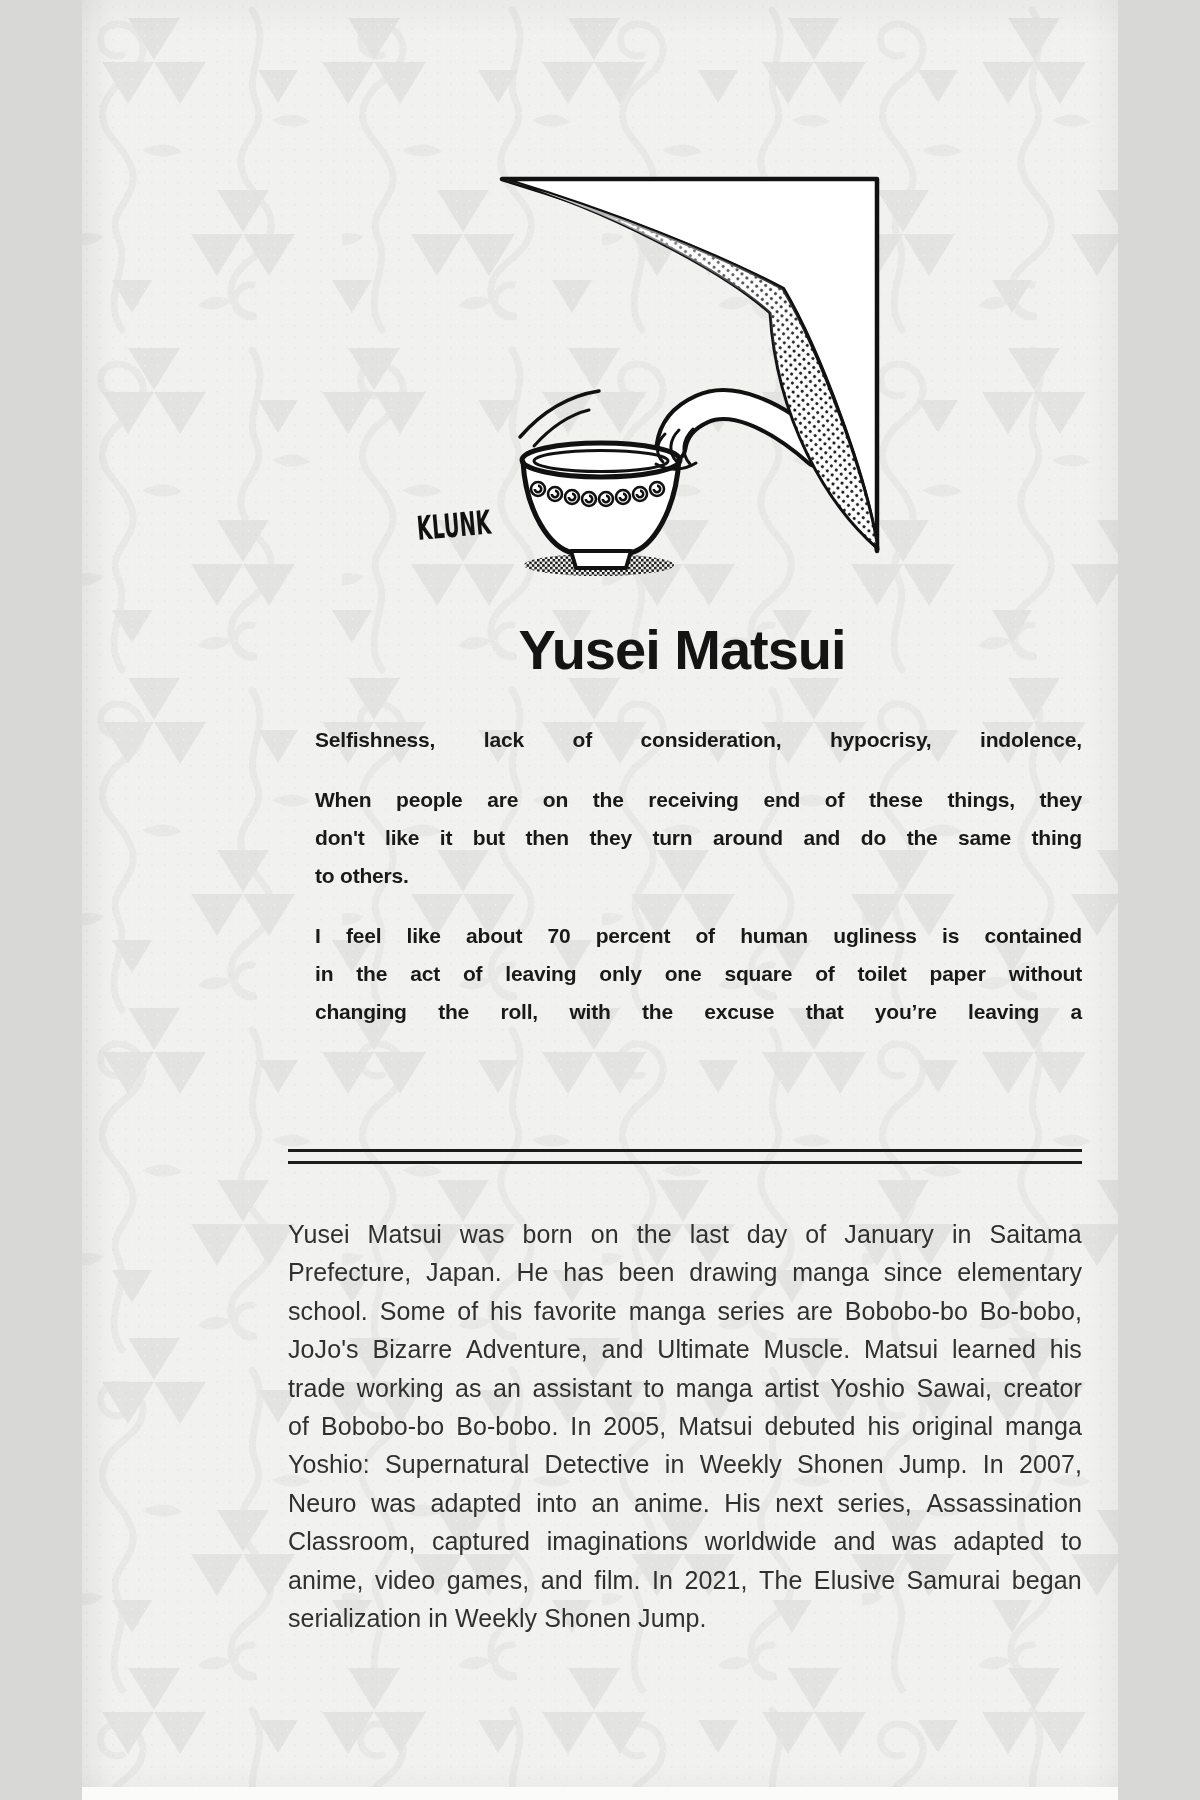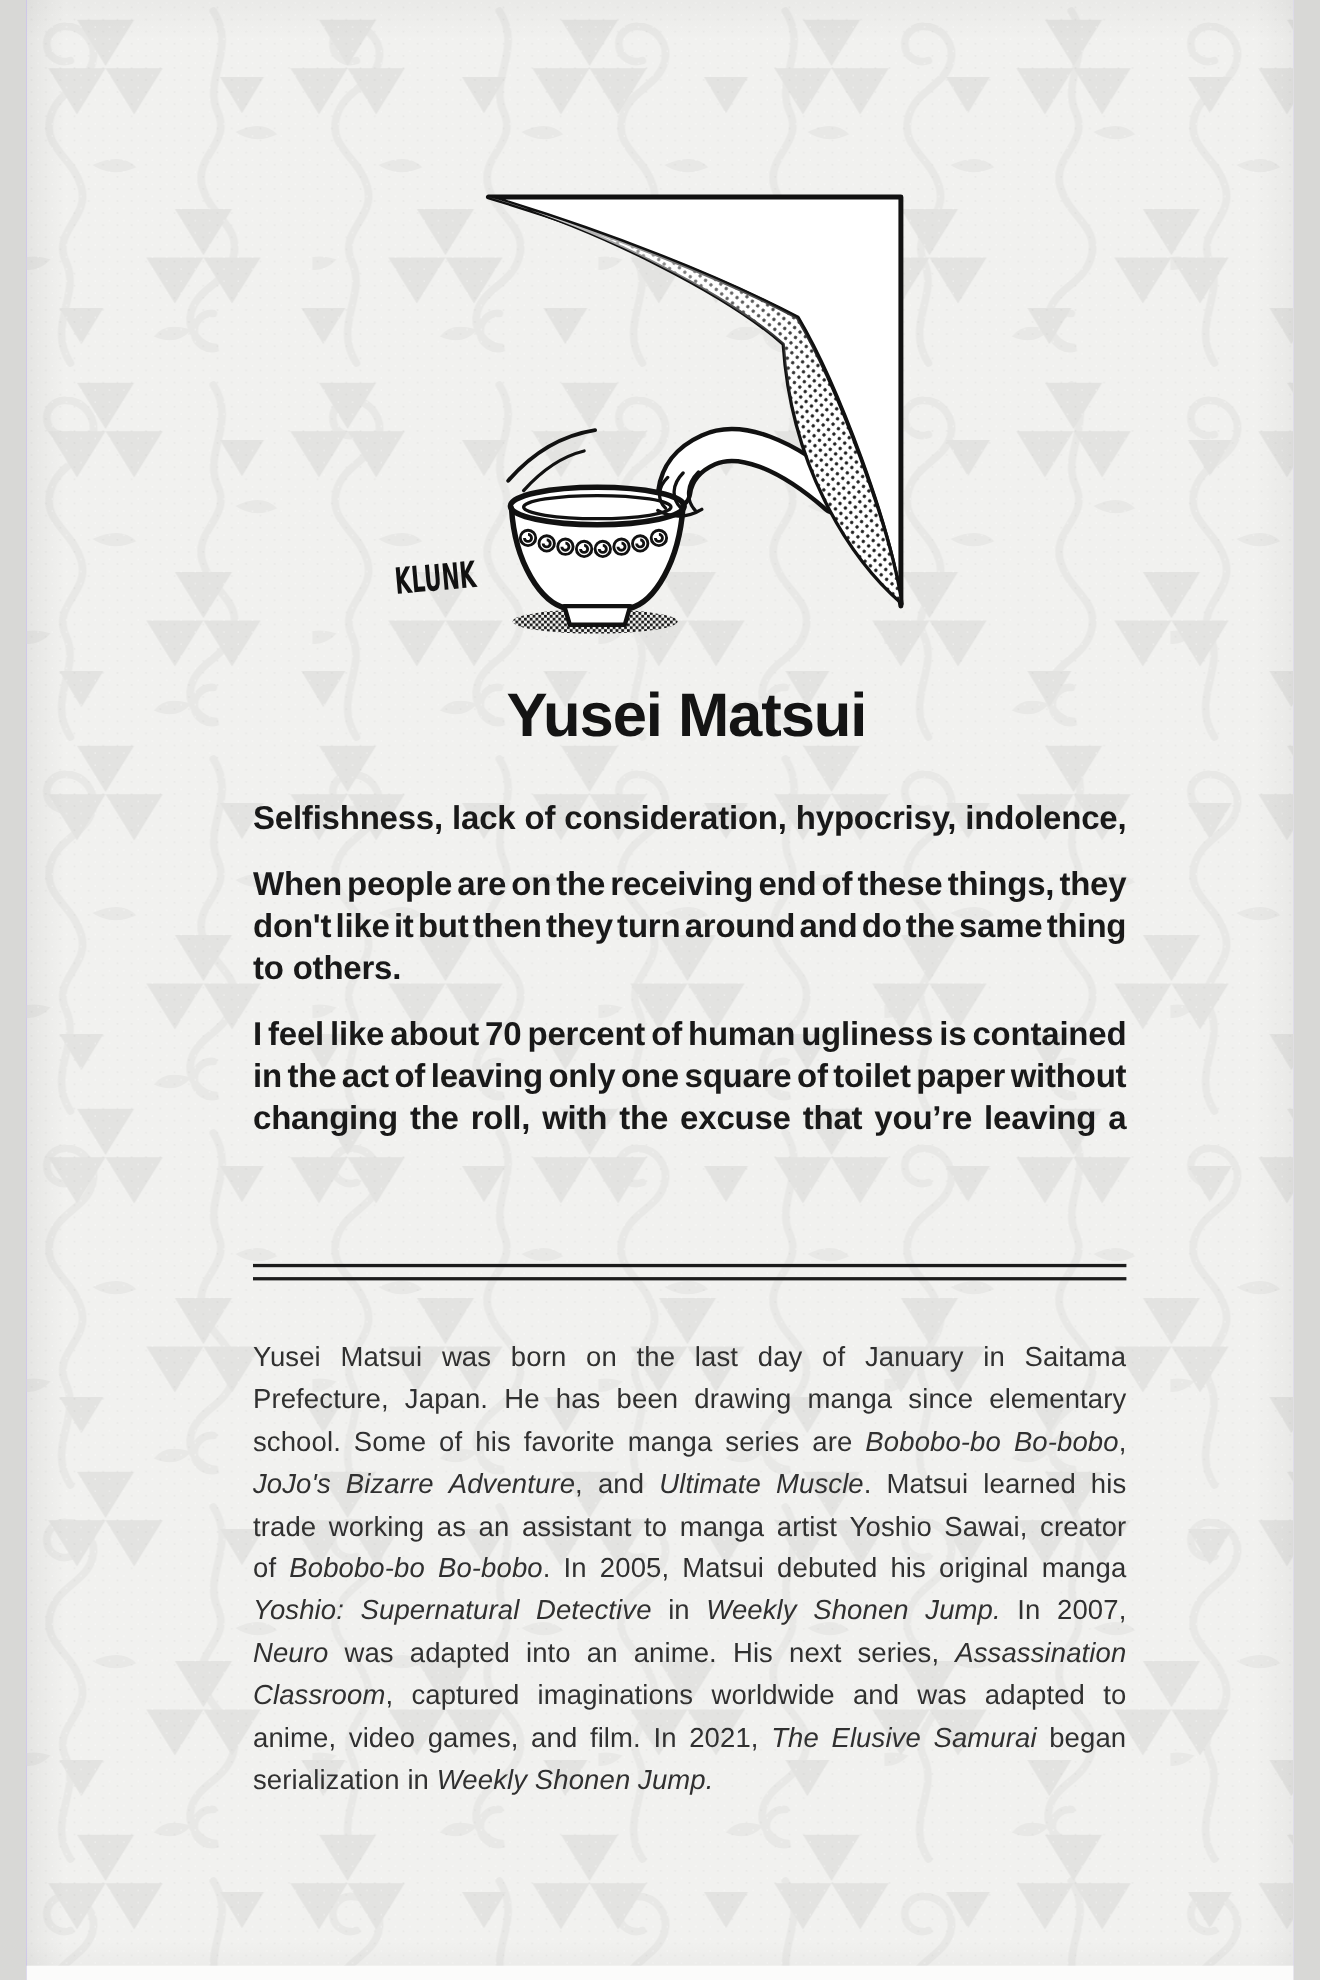--- a/index.html
+++ b/index.html
@@ -1,18 +1,18 @@
 <!DOCTYPE html>
 <html><head>
 <meta charset="utf-8">
 <style>
   html,body{margin:0;padding:0;background:#d8d8d6;}
   .page{
-    position:relative; width:1152px; height:1800px; margin:0 auto;
-    background:#c4b5fd; overflow:hidden;
+    position:relative; width:1036px; height:1800px; margin:0 auto;
+    background:#22c55e; overflow:hidden;
     font-family:"Liberation Sans", sans-serif;
   }
   .page svg.bg, .page svg.illus{position:absolute; left:0; top:0;}
   svg.bg{z-index:1;} svg.illus{z-index:2;}
   .vignette{
     position:absolute; inset:0; z-index:3; pointer-events:none;
     background:
       linear-gradient(90deg, rgba(0,0,0,.05), rgba(0,0,0,0) 3%, rgba(0,0,0,0) 97%, rgba(0,0,0,.035)),
       linear-gradient(0deg, rgba(0,0,0,.035), rgba(0,0,0,0) 2%, rgba(0,0,0,0) 98%, rgba(0,0,0,.03));
   }
@@ -23,23 +23,23 @@
     letter-spacing:-1px; color:#141414; line-height:60px;
   }
   #quote{position:absolute; top:728px; left:206px; width:794px;}
   #bio{position:absolute; top:1220px; left:206px; width:794px;}
   .paragraph{margin-bottom:22px;}
   .line{
     display:flex; justify-content:space-between; align-items:baseline;
     height:38px; white-space:nowrap;
   }
   .line.last{display:block; white-space:normal;}
-  #quote .line{font-weight:700; font-size:30px; color:#191919; letter-spacing:-0.2px;}
+  #quote .line{font-weight:700; font-size:21px; color:#191919; letter-spacing:-0.2px;margin-left:27px;}
   #bio .line{font-size:25px; color:#303030; height:38.4px; letter-spacing:0.1px; font-weight:400;}
-  .it{font-style:italic;}
+  .it{}
   #rule{
     position:absolute; top:1149px; left:206px; width:794px; height:9px;
     border-top:3px solid #1c1c1c; border-bottom:3px solid #1c1c1c;
   }
   .bottom-strip{
     position:absolute; left:0; right:0; bottom:0; height:13px;
     background:#fbfbfa; z-index:5;
   }
 </style>
 </head>

